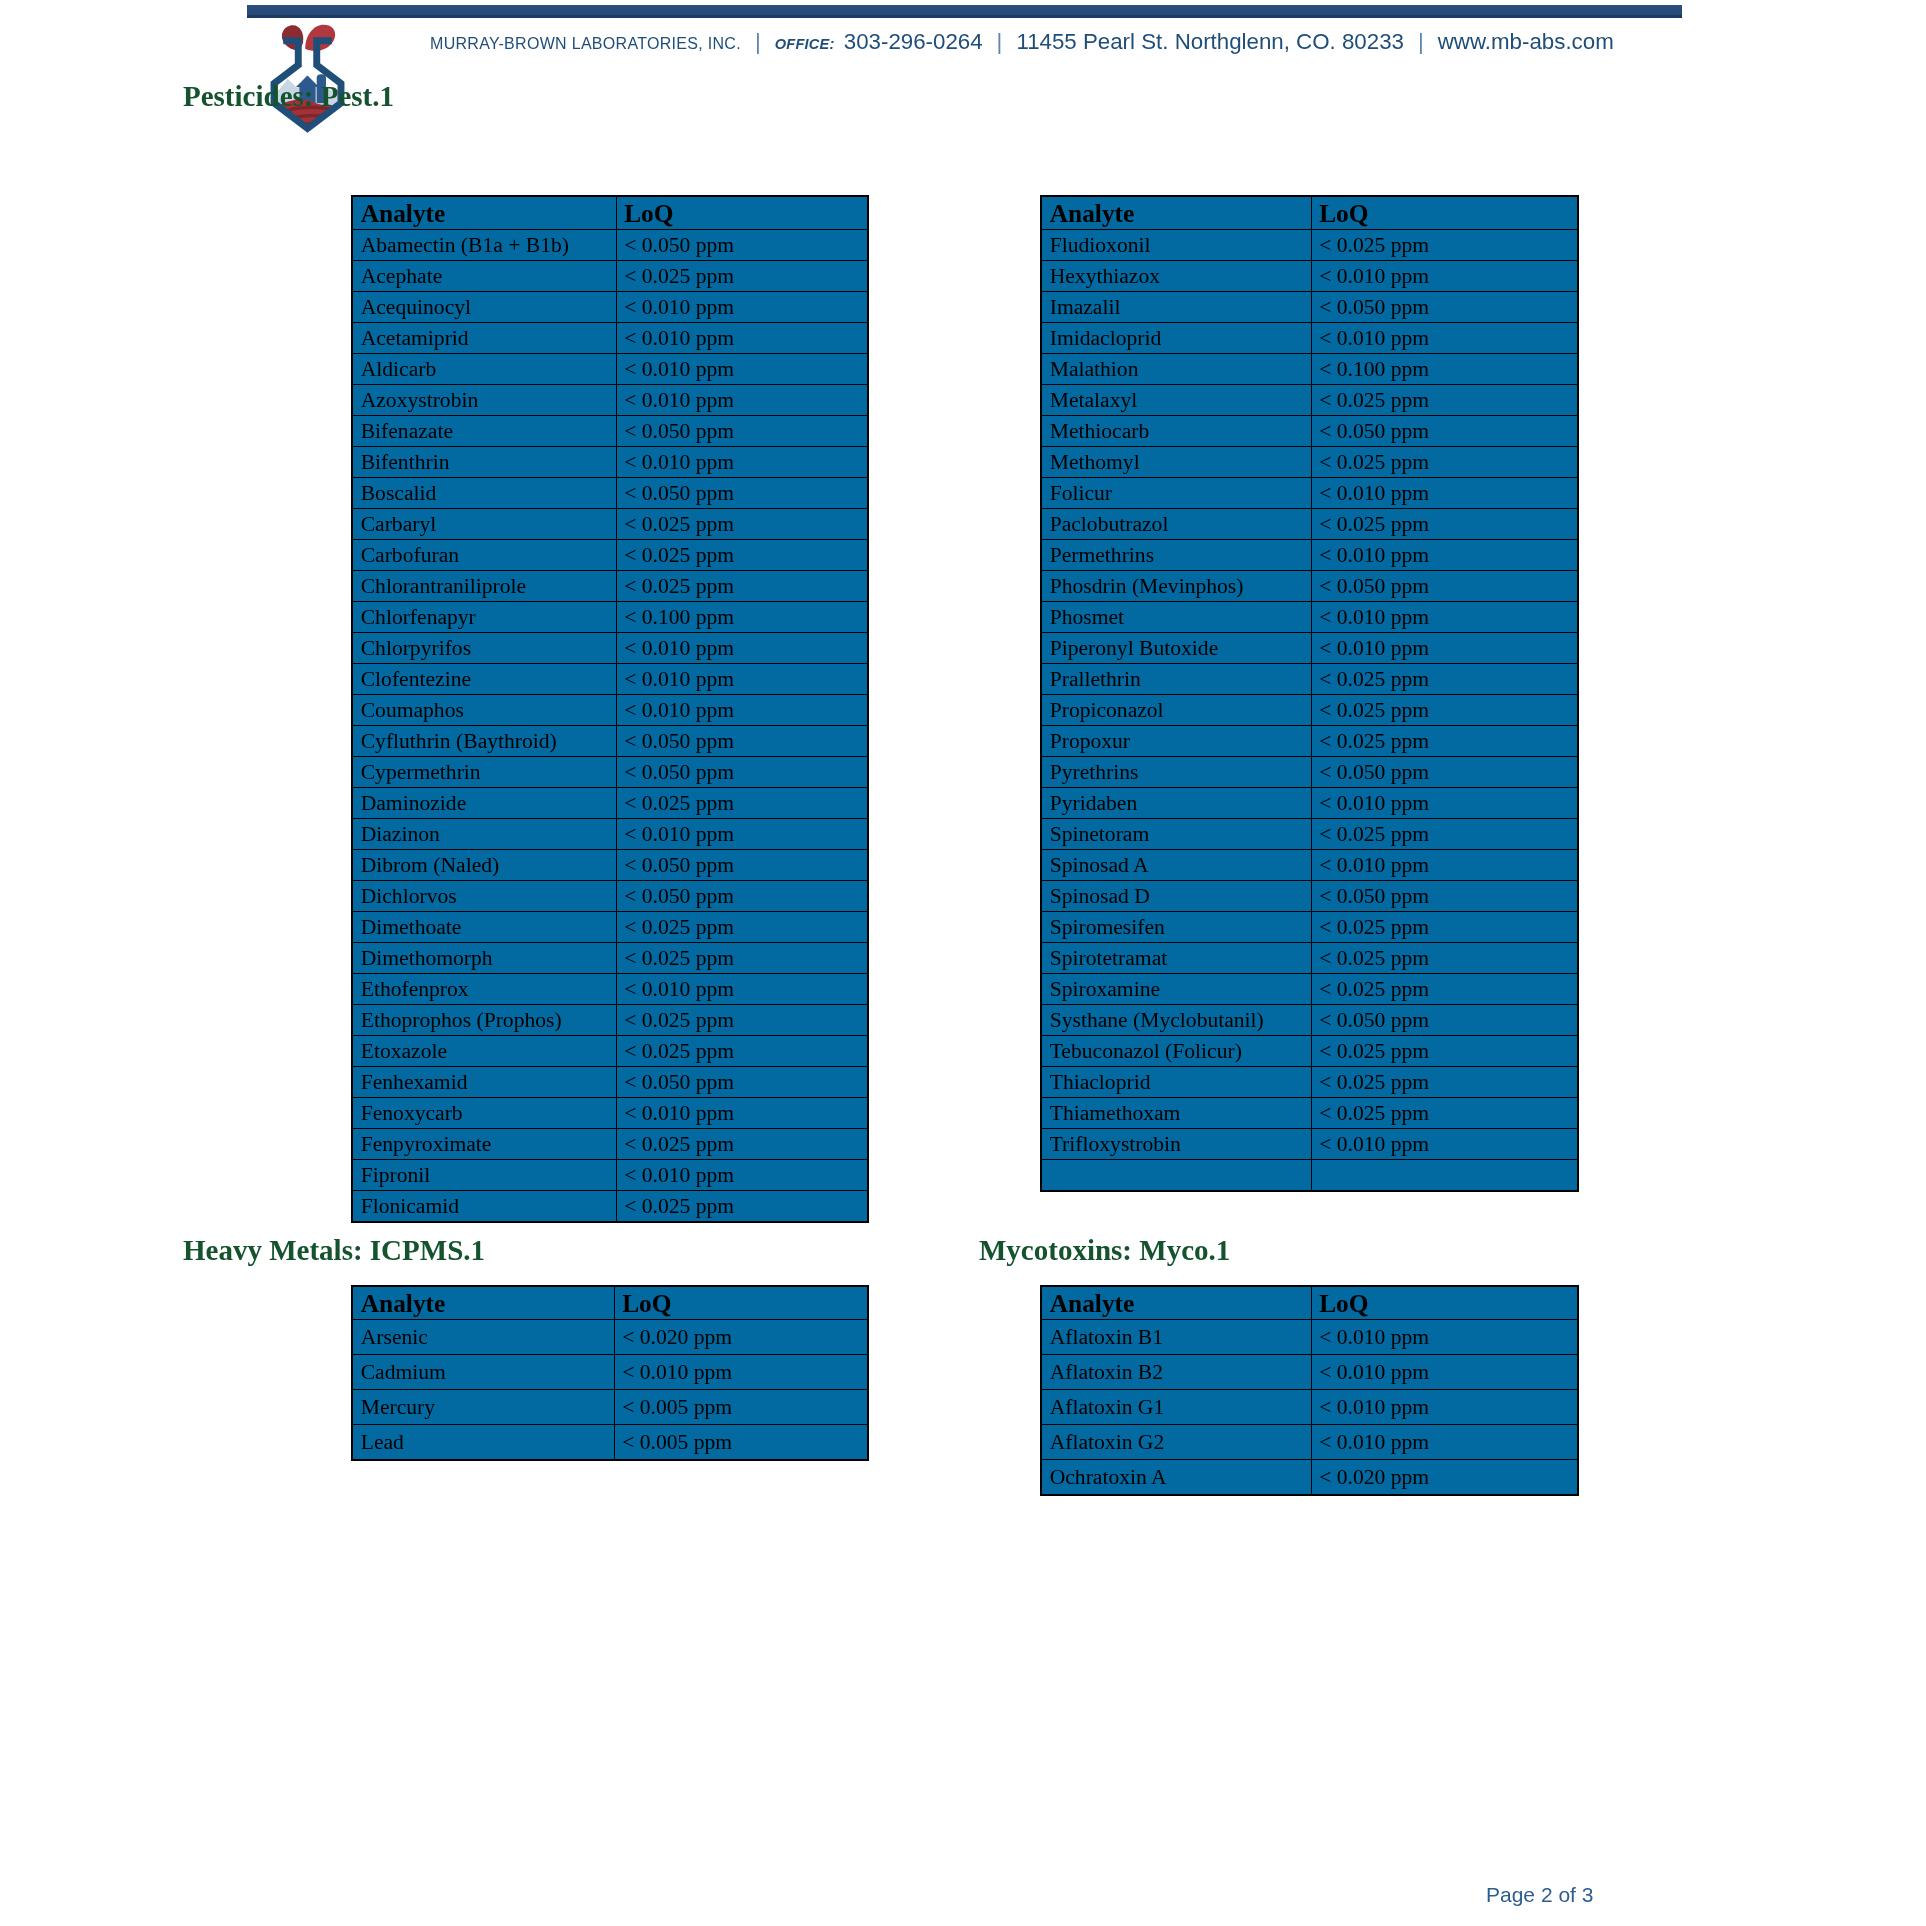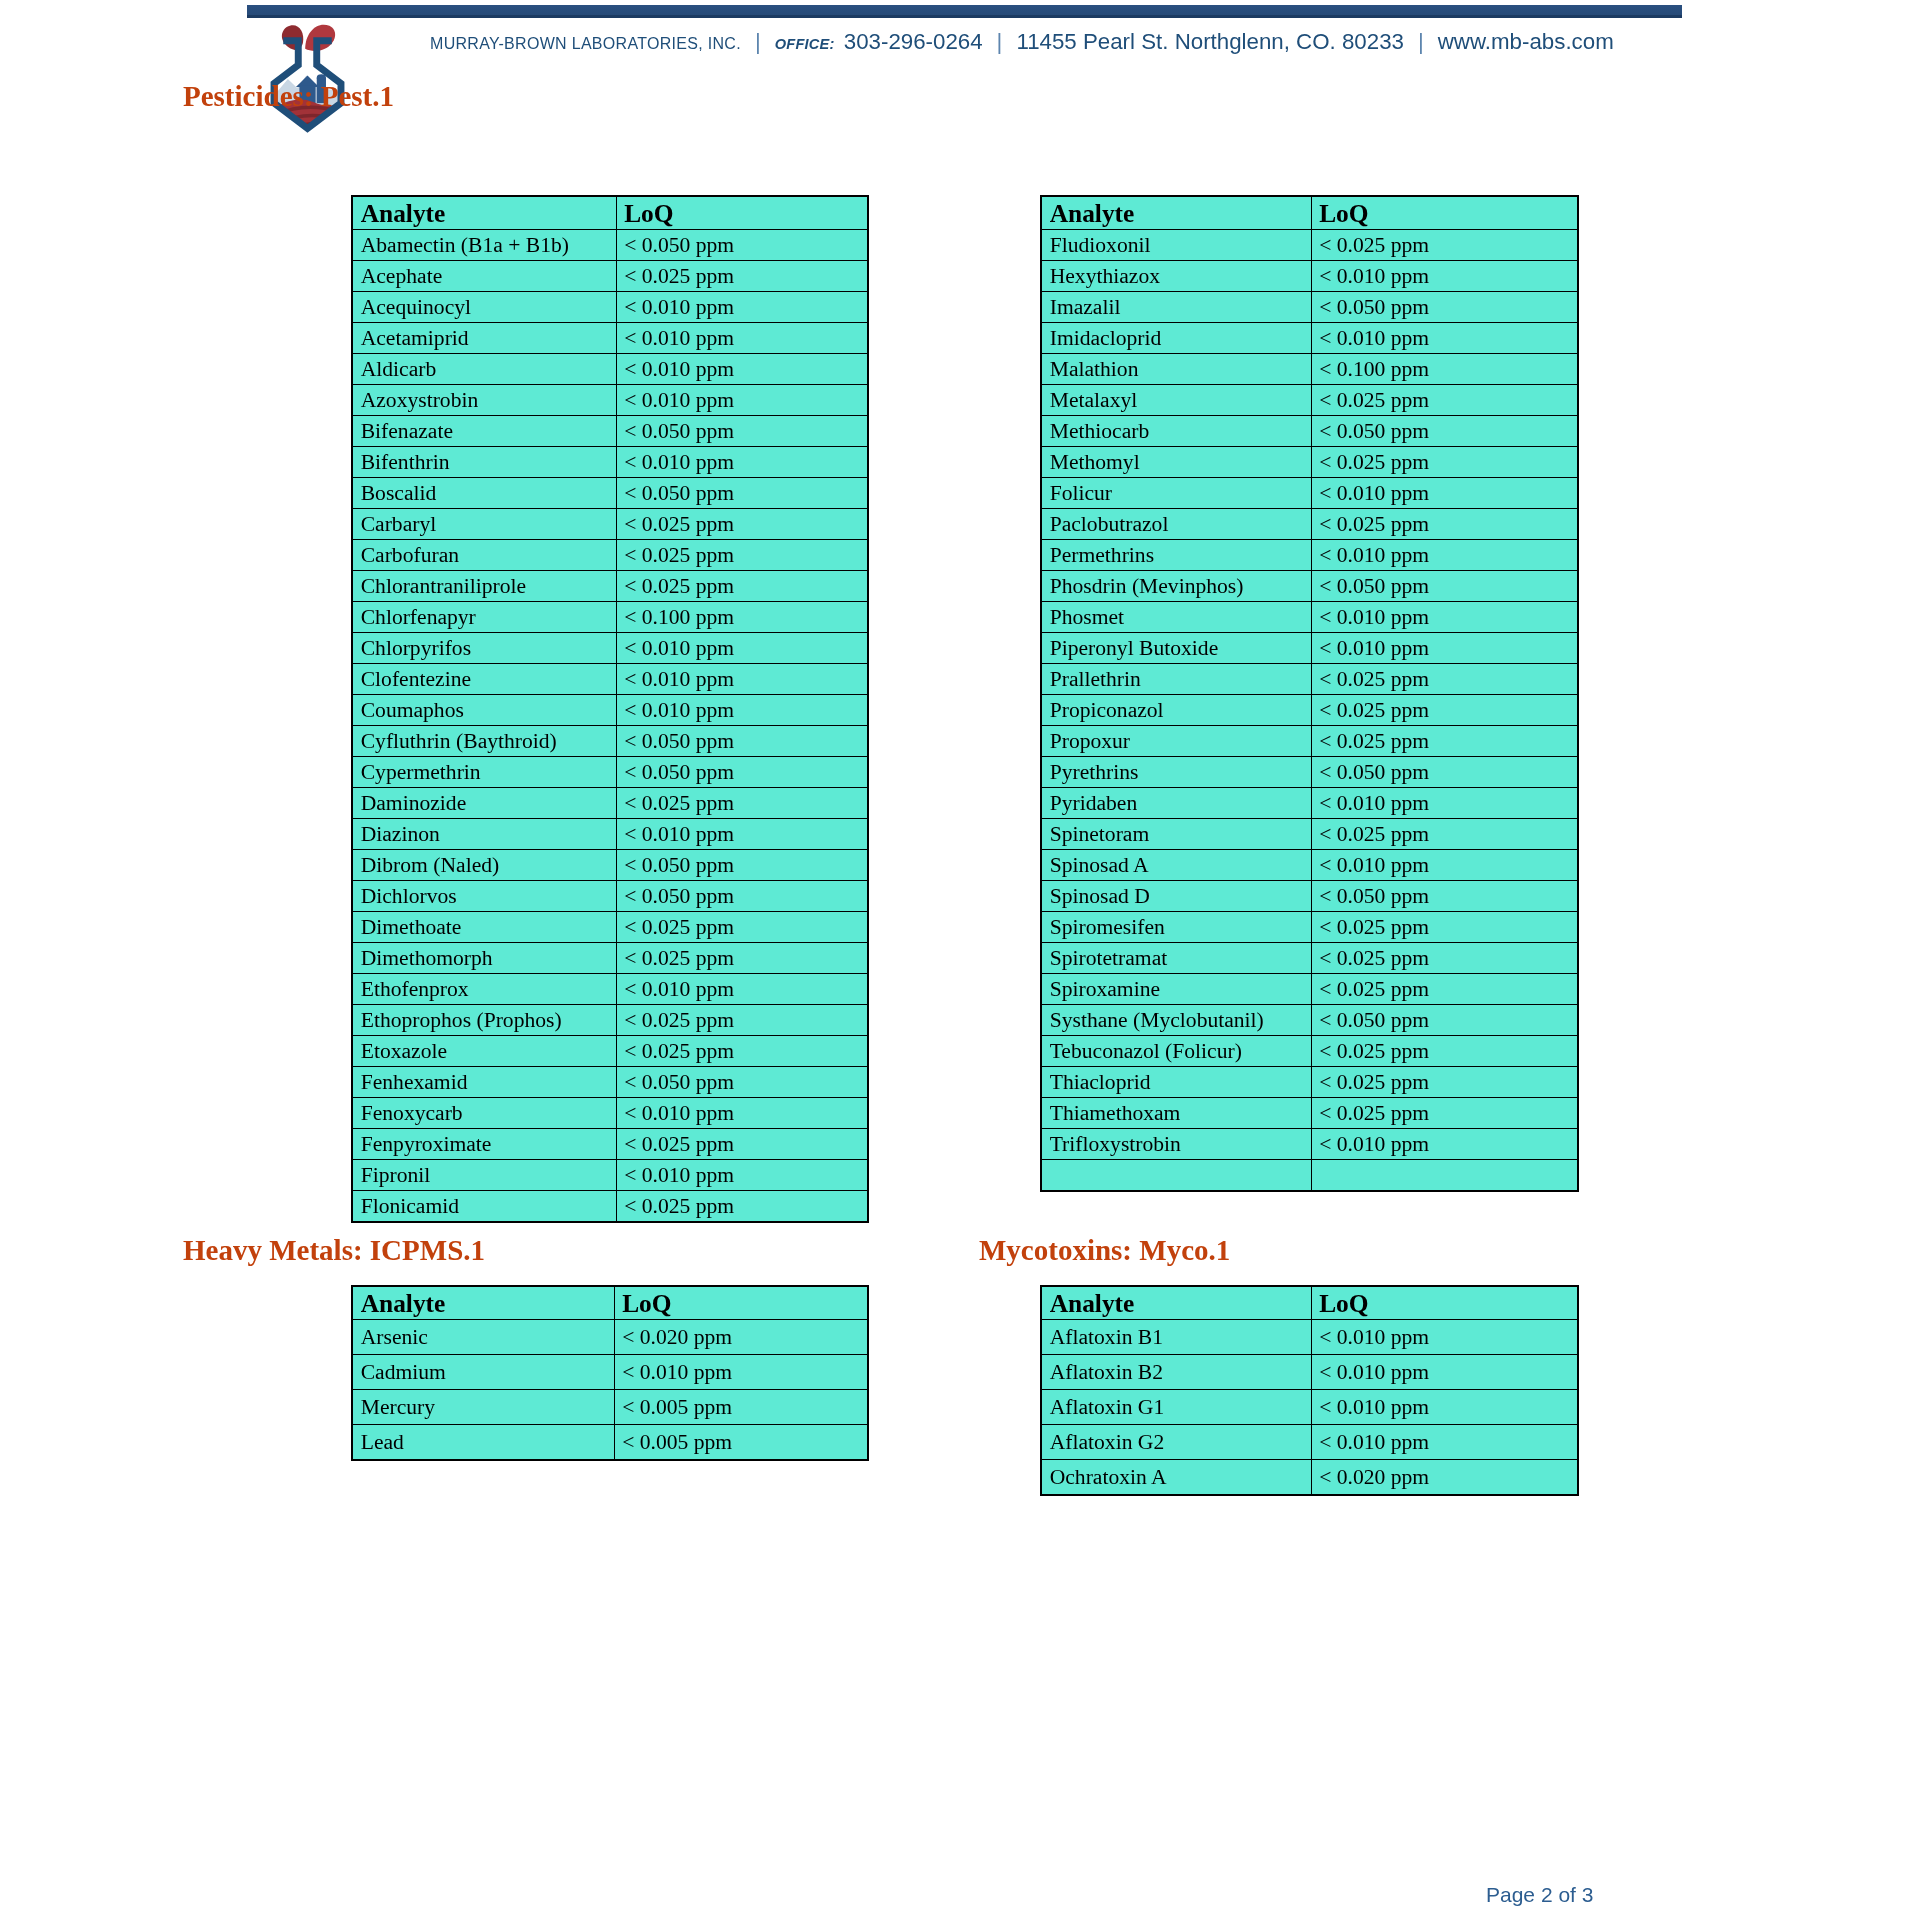--- a/index.html
+++ b/index.html
@@ -13,28 +13,28 @@
   .logo{position:absolute;left:240px;top:20px;width:135px;height:127px;}
   .header-line{position:absolute;left:430px;top:29px;height:35px;
                display:flex;align-items:baseline;white-space:nowrap;
                font-family:"Liberation Sans","DejaVu Sans",sans-serif;color:#1F4E79;}
   .company{font-size:16px;font-weight:normal;letter-spacing:0.3px;}
   .office-label{font-size:14.6px;font-weight:bold;margin-right:9.2px;letter-spacing:0.2px;font-style:italic;}
   .big{font-size:22.3px;}
   .sep{font-size:22.3px;color:#5D85AE;font-weight:400;margin:0 14px;}
 
   
-  .h-title{position:absolute;font-size:29px;font-weight:bold;margin:0;color:#c2410c;}
+  .h-title{position:absolute;font-size:29px;font-weight:bold;margin:0;color:#14532d;}
   #pest-title{left:183px;top:80px;}
   #hm-title{left:183px;top:1234px;}
   #myco-title{left:979px;top:1234px;}
 
   
   table.t{border-collapse:collapse;table-layout:fixed;position:absolute;
-          background:#5eead4;border:2.3px solid #000;}
+          background:#0369a1;border:2.3px solid #000;}
   table.t th,table.t td{border:1.5px solid #000;text-align:left;vertical-align:middle;
           padding:0 4.6px 0 7.7px;overflow:hidden;white-space:nowrap;}
   table.t th{font-size:25.4px;font-weight:bold;height:32px;}
   table.t td{font-size:21.6px;}
 
   #pest-left{left:351px;top:195px;width:515px;}
   #pest-right{left:1040px;top:195px;width:537px;}
   #pest-left td,#pest-right td{height:30px;}
   #pest-left col.c1{width:264px;} #pest-left col.c2{width:252px;}
   #pest-right col.c1{width:270px;} #pest-right col.c2{width:267px;}

